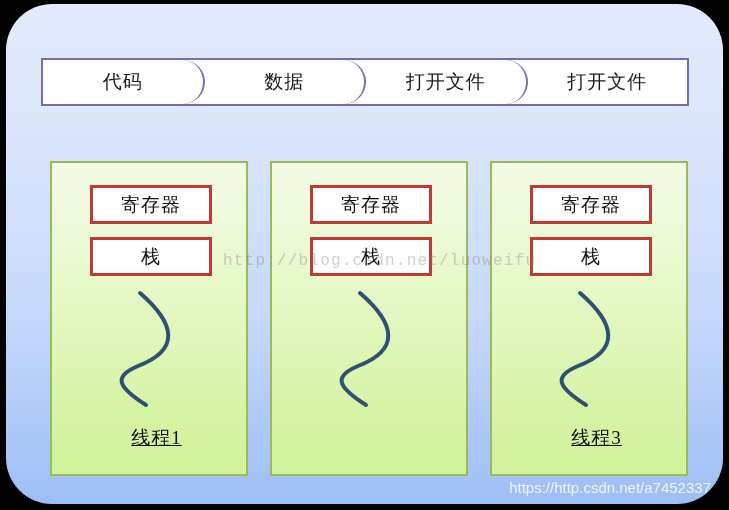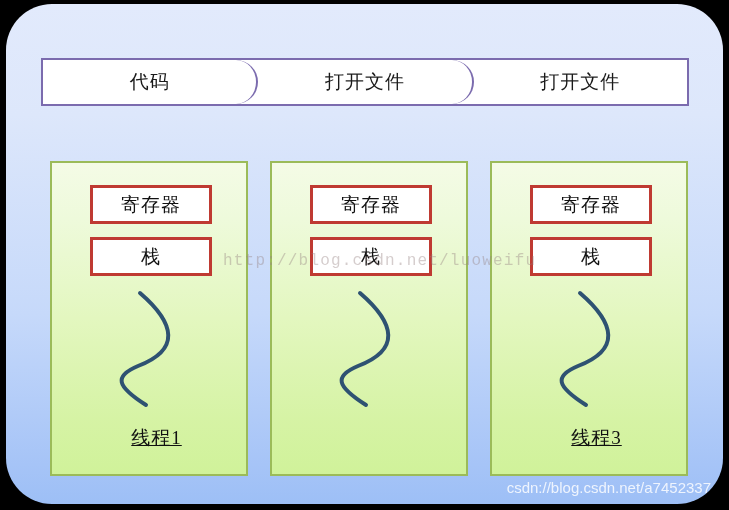--- a/index.html
+++ b/index.html
@@ -141,20 +141,21 @@
 </style>
 </head>
 <body>
 
 <div id="canvas">
 
   <div id="process-container">
 
     <div id="process-header">
       <div class="header-cell">代码</div>
+      <div class="header-cell">数据</div>
       <div class="header-cell">打开文件</div>
       <div class="header-cell">打开文件</div>
     </div>
 
     <div class="thread-box" id="thread-box-1">
       <div class="reg-box">寄存器</div>
       <div class="stack-box">栈</div>
       <svg class="squiggle" viewBox="0 0 114 120" xmlns="http://www.w3.org/2000/svg">
         <path d="M 46 5 C 82 36, 86 62, 44 78 C 20 88, 22 98, 52 117" fill="none" stroke="#2e5272" stroke-width="4" stroke-linecap="round" stroke-linejoin="round"></path>
       </svg>
@@ -171,18 +172,18 @@
 
     <div class="thread-box" id="thread-box-3">
       <div class="reg-box">寄存器</div>
       <div class="stack-box">栈</div>
       <svg class="squiggle" viewBox="0 0 114 120" xmlns="http://www.w3.org/2000/svg">
         <path d="M 46 5 C 82 36, 86 62, 44 78 C 20 88, 22 98, 52 117" fill="none" stroke="#2e5272" stroke-width="4" stroke-linecap="round" stroke-linejoin="round"></path>
       </svg>
       <div class="thread-label">线程3</div>
     </div>
 
-    <div id="watermark-corner">csdn://blog.csdn.net/a7452337</div>
+    <div id="watermark-corner">https://http.csdn.net/a7452337</div>
   </div>
 
   <div id="watermark-center">http://blog.csdn.net/luoweifu</div>
 
 </div>
 
 </body></html>

